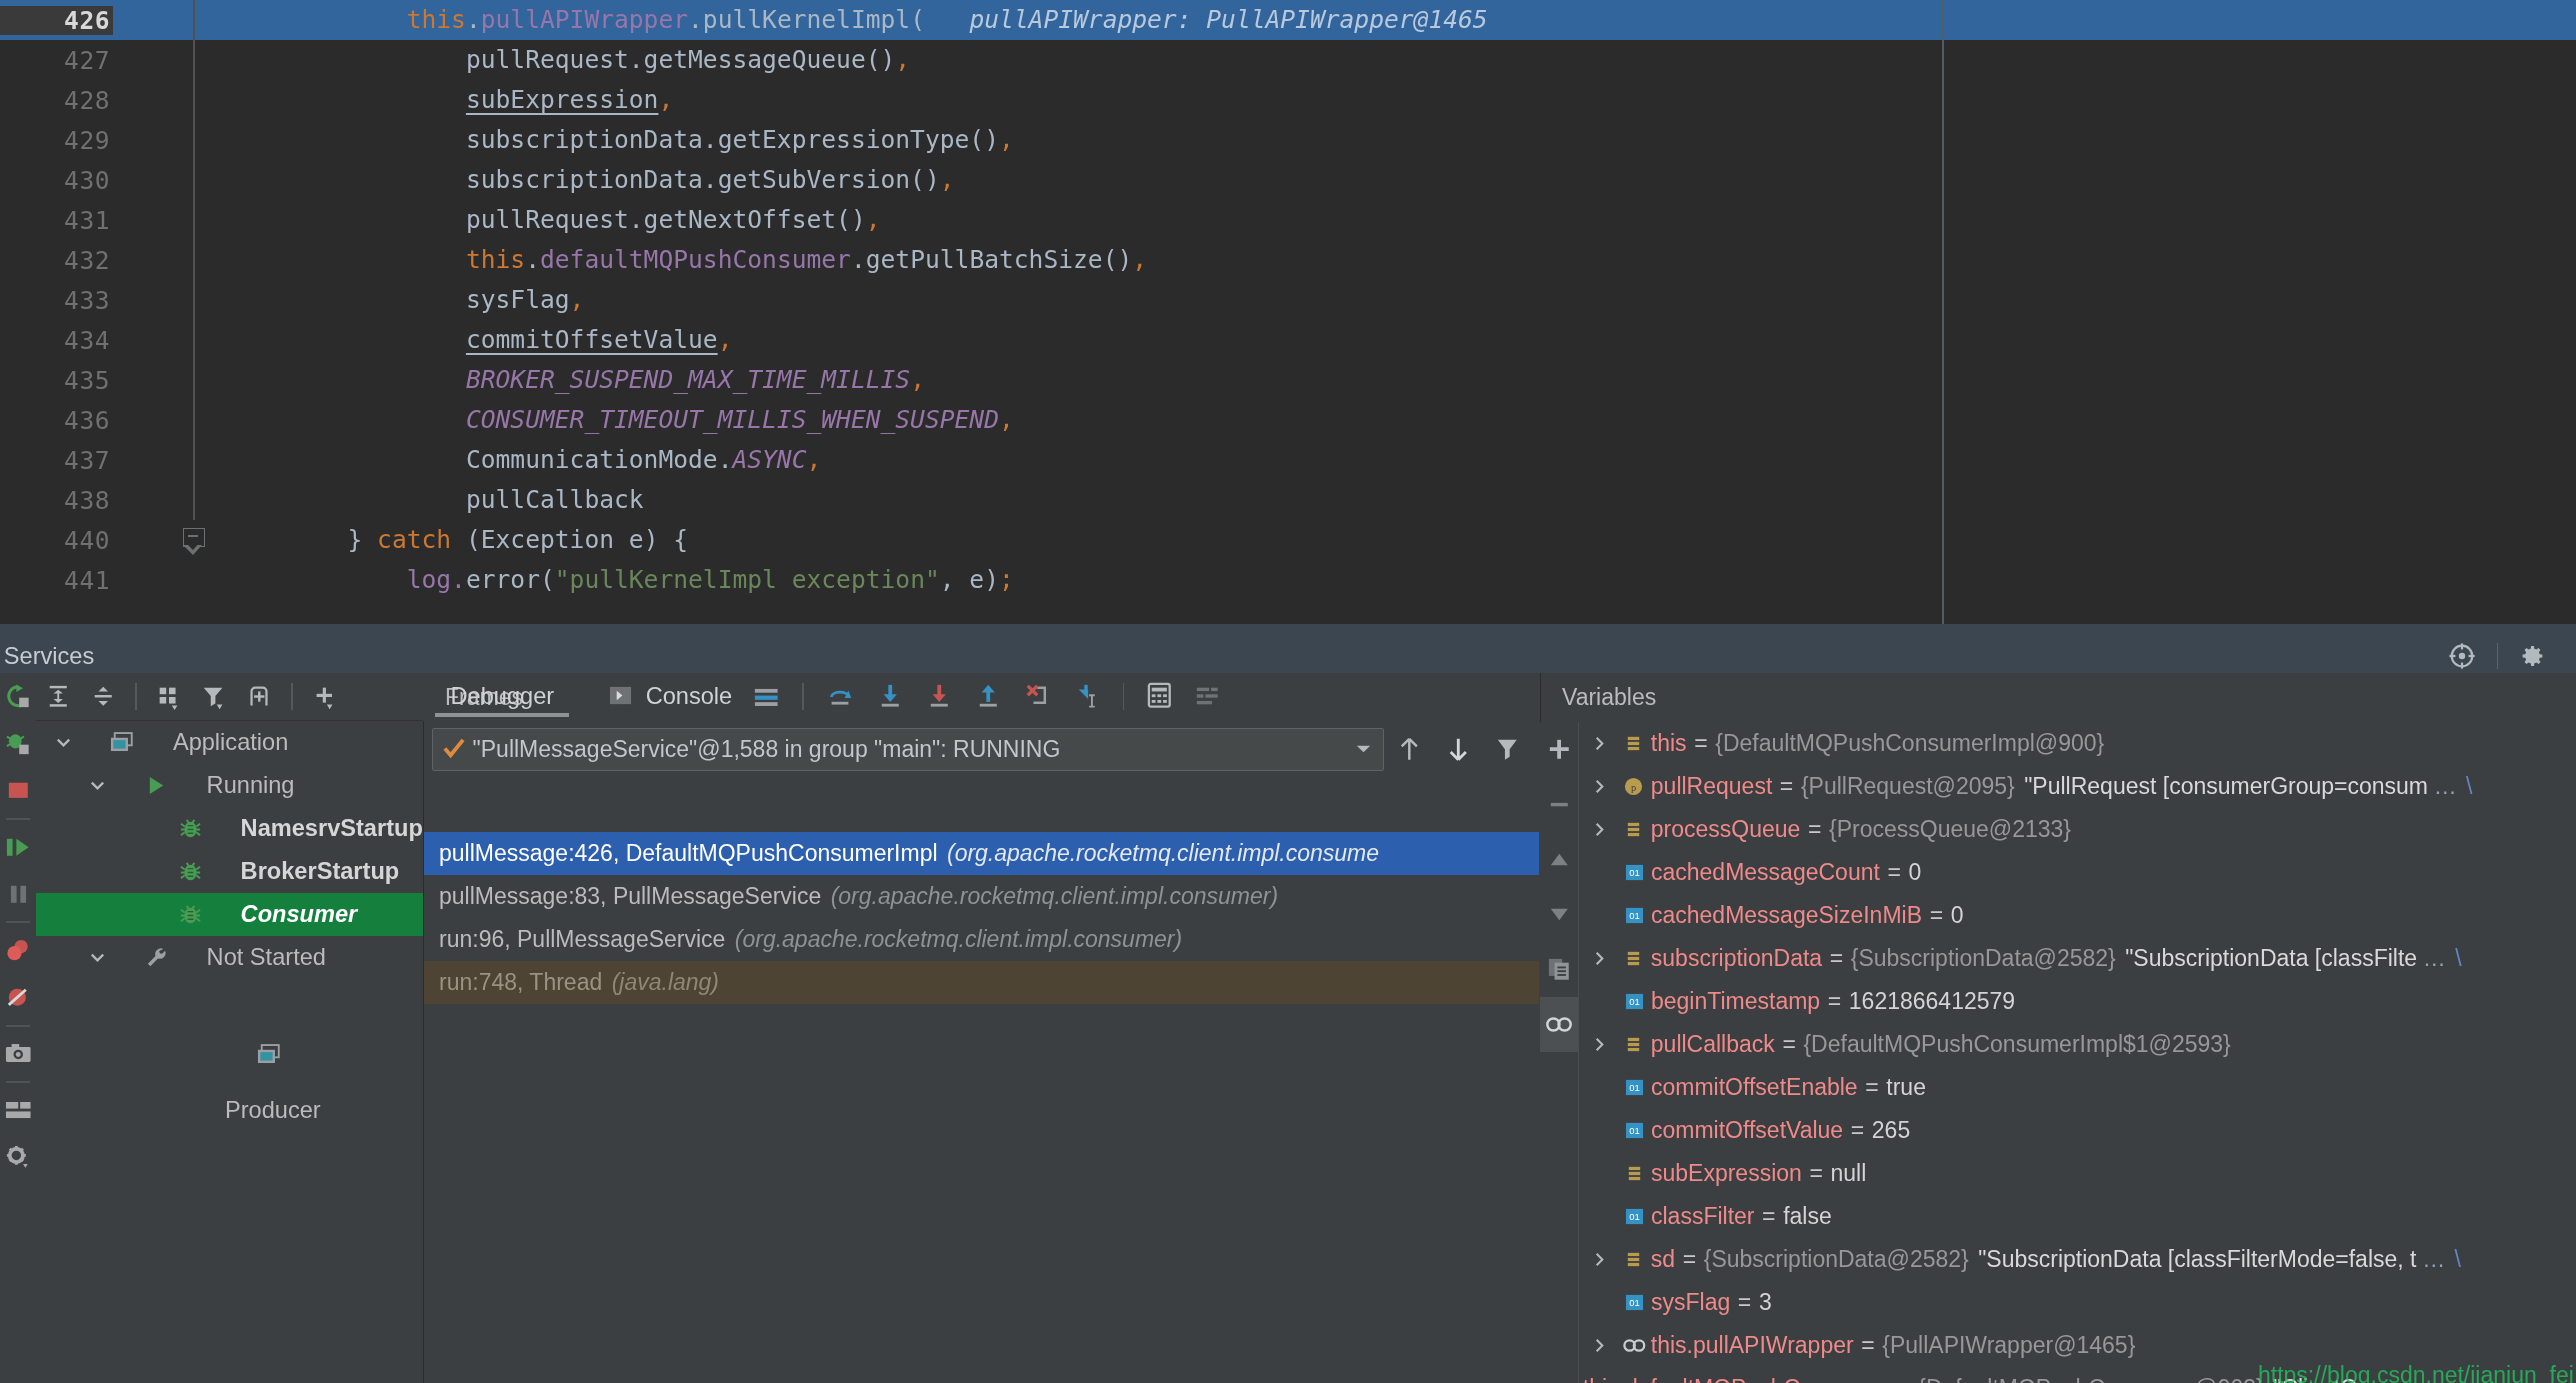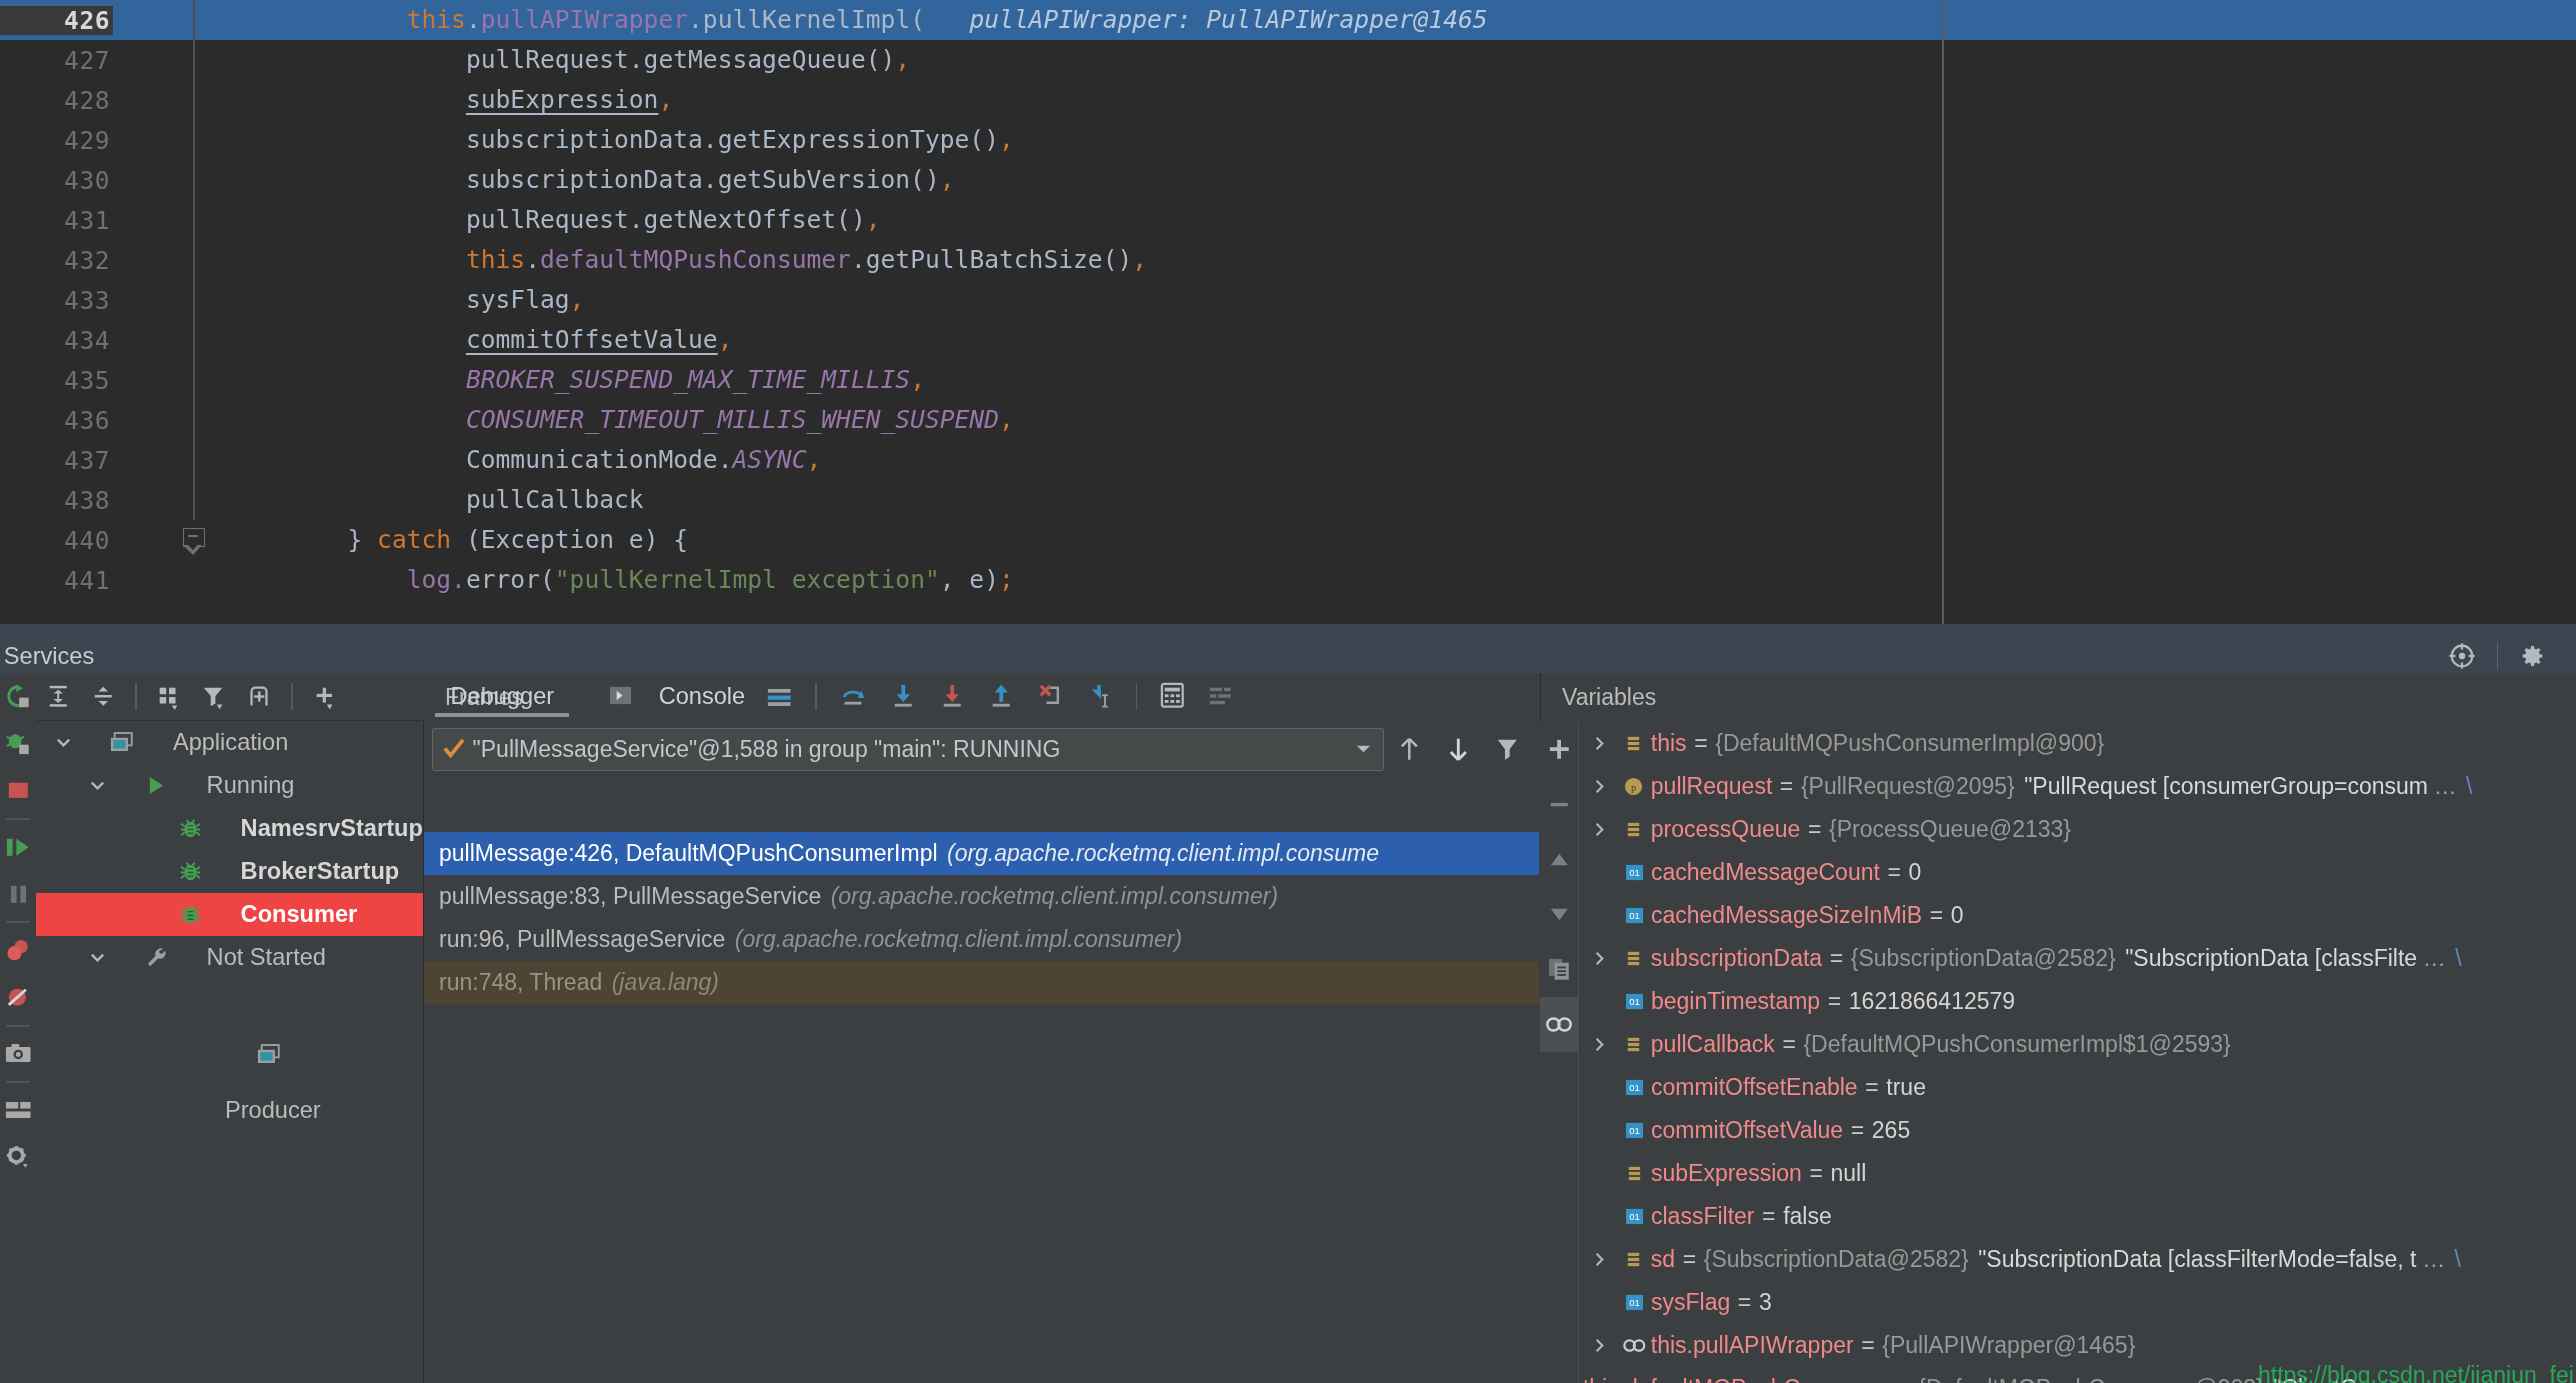--- a/index.html
+++ b/index.html
@@ -102,21 +102,21 @@
 
   .svc-tree {
     position: absolute; left: 36px; top: 48px; width: 387px; height: 662px;
     background: #3c3f41; border-right: 0.9px solid #2b2b2b; overflow: hidden;
   }
   .tree-row {
     height: 43px; display: flex; align-items: center; color: #bbbbbb; font-size: 23.6px;
     white-space: nowrap;
     gap: 25px;
   }
-  .tree-row.sel { background: #ef4444; color: #ffffff; }
+  .tree-row.sel { background: #15803d; color: #ffffff; font-style: italic; }
   .tree-row.bold { font-weight: bold; color: #d6d6d6; }
   .tree-row.sel.bold { color: #ffffff; }
   .chev { width: 32px; display:flex; align-items:center; justify-content:center; flex:0 0 32px; }
   .ticon { width: 36px; display:flex; align-items:center; justify-content:center; flex:0 0 36px; }
 
   
   .frames-label {
     position: absolute; left: 424px; top: 0; width: 1115px; height: 49px;
     display: flex; align-items: center; color: #bbbbbb; font-size: 23px;
     padding-left: 21px; box-sizing: border-box; background: #3c3f41;
@@ -557,21 +557,21 @@
     <div class="frames-label">
       <span>Frames</span>
     </div>
 
     <div style="position:absolute; left:424px; top:0; width:2152px; height:47px; display:flex; align-items:center; background:transparent; pointer-events:none;">
       <div style="display:flex; align-items:center; pointer-events:auto;">
         <div style="position:relative; padding:0 26.5px; height:47px; display:flex; align-items:center;">
           <span style="color:#cfd3d6; font-size:23.6px;">Debugger</span>
           <div style="position:absolute; left:11.3px; right:11.3px; bottom:2.8px; height:3.8px; background:#8d9297;"></div>
         </div>
-        <div style="padding:0 9.4px 0 28px; height:47px; display:flex; align-items:center; gap:27px;">
+        <div style="padding:0 9.4px 0 28px; height:47px; display:flex; align-items:center; gap:14px;">
           <span>
             <svg width="23" height="23" viewBox="0 0 24 24">
                 <rect x="1" y="3" width="22" height="18" fill="#6e7275"></rect>
                 <path d="M8 7l6 5-6 5z" fill="#dcdcdc"></path>
               </svg>
           </span>
           <span style="color:#cfd3d6; font-size:23.6px;">Console</span>
         </div>
         <div style="padding:0 11.3px; height:47px; display:flex; align-items:center;">
           <svg width="26.5" height="23" viewBox="0 0 28 24">

